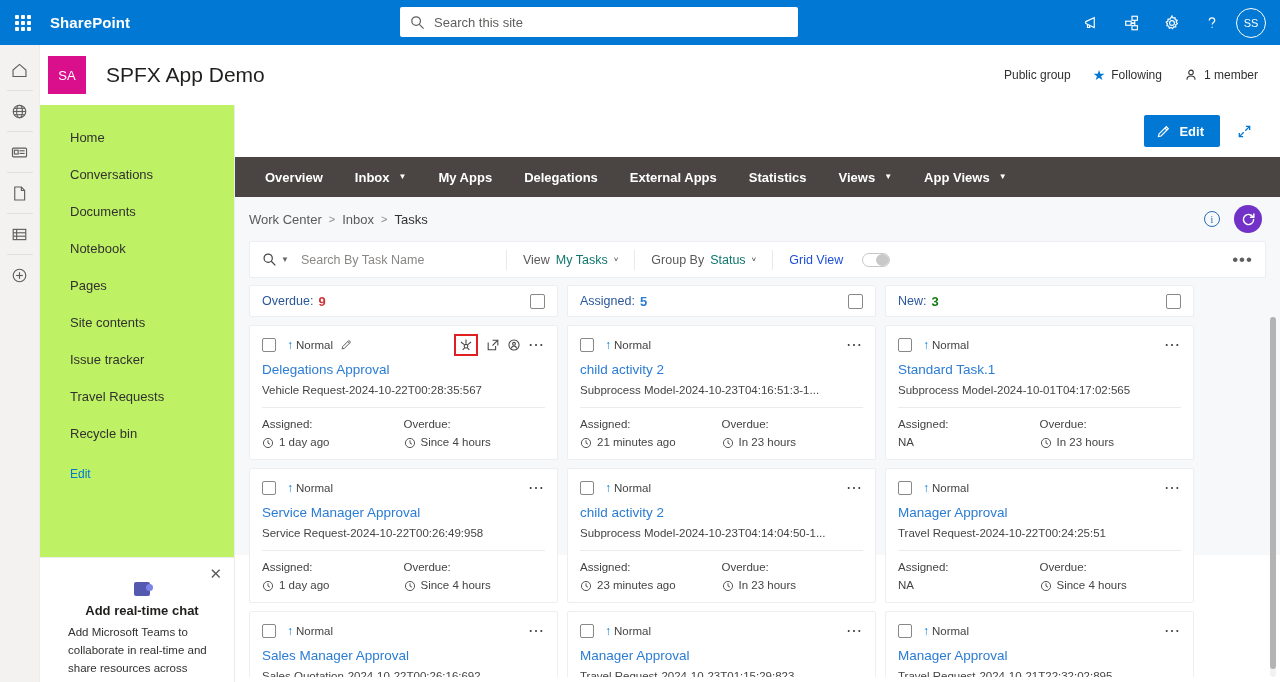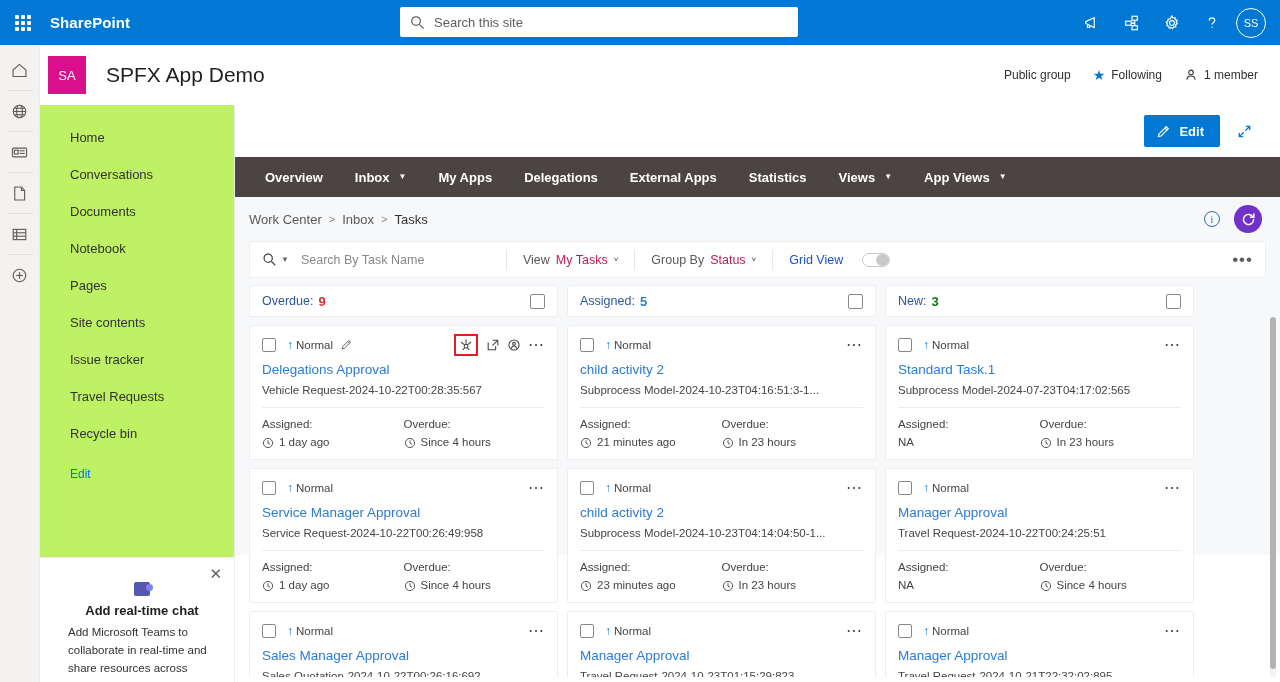--- a/index.html
+++ b/index.html
@@ -202,21 +202,21 @@
     border: 0; outline: 0; font-size: 12.5px; margin-left: 8px; width: 205px;
     font-family: "Liberation Sans", sans-serif; color: #333;
   }
   .tb-search input::placeholder { color: #8a8886; }
   .tb-div { width: 1px; height: 20px; background: #e6e8eb; }
   .tb-drop {
     display: flex; align-items: center; gap: 6px; font-size: 12.5px;
     color: #333; padding: 0 16px; cursor: pointer; white-space: nowrap;
   }
   .tb-drop .lbl { color: #5a5a5a; }
-  .tb-drop .val { color: #be185d; }
+  .tb-drop .val { color: #0f766e; }
   .tb-toggle-wrap {
     display: flex; align-items: center; gap: 19px; padding: 0 16px;
     font-size: 12.5px; color: #1d4ed8; cursor: pointer;
   }
   .toggle {
     width: 28px; height: 14px; border-radius: 7px; background: #fff;
     border: 1px solid #c8c8c8; position: relative;
   }
   .toggle i {
     position: absolute; right: 0px; top: 0px; width: 13px; height: 12px;
@@ -798,21 +798,21 @@
             <span class="cb"></span>
             <span class="prio">
               <span class="prio-arrow">↑</span>
               <span>Normal</span>
             </span>
             <span class="card-actions">
               <span class="dots">⋯</span>
             </span>
           </div>
           <div class="card-title">Standard Task.1</div>
-          <div class="card-sub">Subprocess Model-2024-07-23T04:17:02:565</div>
+          <div class="card-sub">Subprocess Model-2024-10-01T04:17:02:565</div>
           <div class="card-hr"></div>
           <div class="card-meta">
             <div class="meta-col">
               <div class="meta-lbl">Assigned:</div>
               <div class="meta-val">
                 <span>NA</span>
               </div>
             </div>
             <div class="meta-col">
               <div class="meta-lbl">Overdue:</div>

